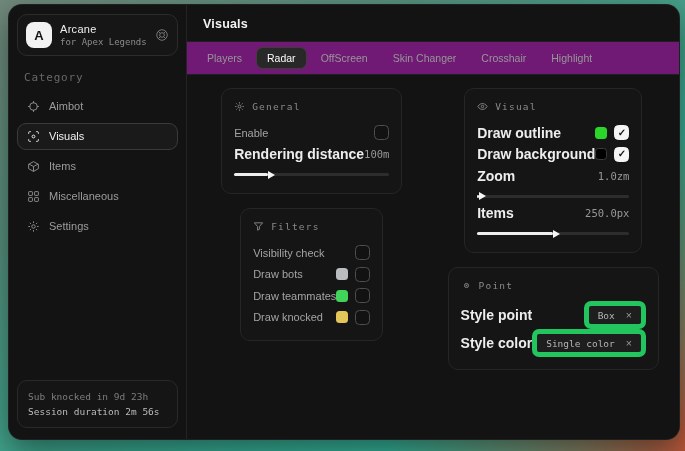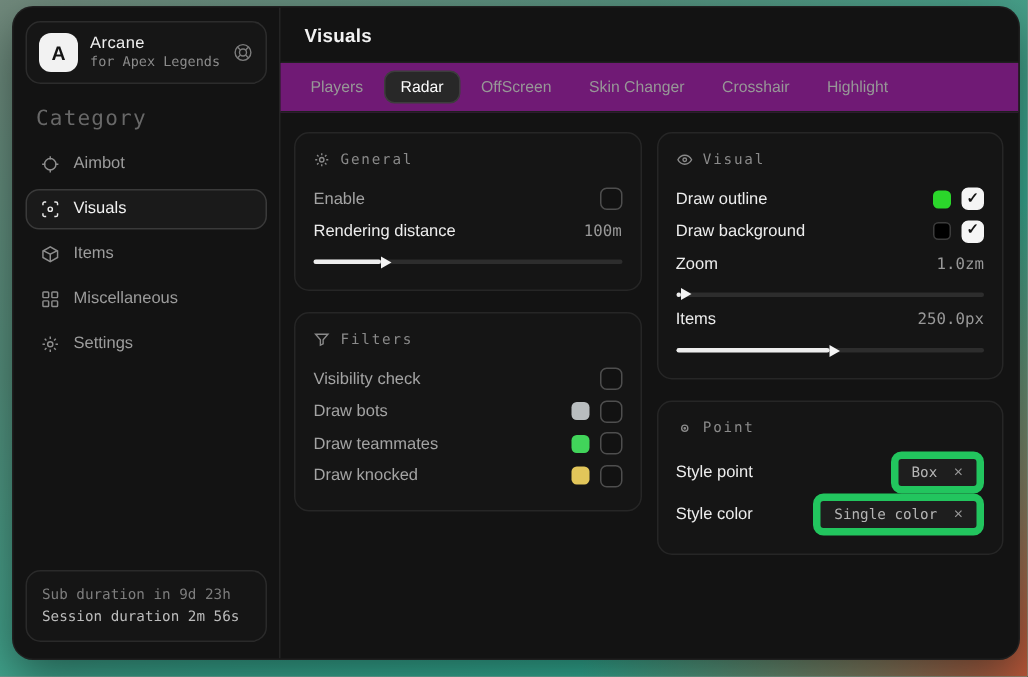--- a/index.html
+++ b/index.html
@@ -22,49 +22,49 @@
 
   
   .sidebar { width:178px; flex:none; border-right:1px solid #242424; display:flex; flex-direction:column; padding:9px 8px 11px; }
   .app-card { display:flex; align-items:center; gap:8px; border:1px solid #2c2c2c; border-radius:10px; padding:7px 8px; background:#161616; }
   .logo { width:26px; height:26px; border-radius:8px; background:#f2f2f2; color:#141414; display:grid; place-items:center; font-weight:700; font-size:13px; flex:none; }
   .app-text { display:flex; flex-direction:column; gap:2px; min-width:0; }
   .app-title { font-size:11px; font-weight:400; color:#efefef; letter-spacing:.3px; }
   .app-sub { font-size:9px; color:#8b8b8b;text-align:right; }
   .app-card .corner-ic { margin-left:auto; color:#7c7c7c; display:flex; }
 
-  .category-label { margin:15px 7px 7px; font-size:14px; color:#686868; letter-spacing:.8px; }
+  .category-label { margin:15px 7px 7px; font-size:11px; color:#686868; letter-spacing:.8px; }
 
   .nav-item { display:flex; align-items:center; gap:9px; padding:6px 9px; border-radius:9px; color:#9c9c9c; font-size:11px; border:1px solid transparent; margin:1.5px 0; cursor:default; }
   .nav-item .ic { display:flex; color:#8d8d8d; }
   .nav-item.active { color:#f1f1f1; background:#1a1a1a; border-color:#3a3a3a; }
   .nav-item.active .ic { color:#eaeaea; }
 
   .footer-card { margin-top:auto; border:1px solid #2a2a2a; border-radius:10px; padding:8px 10px; background:#151515; }
   .footer-line1 { font-size:9.5px; color:#7d7d7d; line-height:1.7; }
   .footer-line2 { font-size:9.5px; color:#bcbcbc; line-height:1.5; }
 
   
   .main { flex:1; display:flex; flex-direction:column; min-width:0; }
   .main-header { padding:12px 16px 10px; font-size:12.5px; font-weight:700; color:#f2f2f2; letter-spacing:.2px; border-bottom:1px solid #1f1f1f; }
   .tab-band { display:flex; align-items:center; gap:3px; padding:5px 9px; background:#701a75; border-bottom:1px solid #1f1f1f; }
   .tab { padding:4px 10px; font-size:10.5px; color:#979797; border-radius:7px; border:1px solid transparent; cursor:default; white-space:nowrap; }
   .tab.active { background:#282828; border-color:#3d3d3d; color:#fbfbfb; }
 
   .content { flex:1; display:flex; gap:10px; padding:13px 10px 12px 9px; align-items:flex-start; }
-  .col { flex:1; min-width:0; display:flex; flex-direction:column; gap:14px; }
+  .col { flex:1; min-width:0; display:flex; flex-direction:column; gap:14px;align-items:center; }
 
   .card { border:1px solid #262626; background:#151515; border-radius:10px; padding:9px 12px 12px; }
   .card-head { display:flex; align-items:center; gap:7px; color:#8a8a8a; font-size:9.5px; letter-spacing:1.2px; padding:3px 0 10px; }
   .card-head .ic { display:flex; color:#8a8a8a; }
 
   .row { display:flex; align-items:center; justify-content:space-between; min-height:21.5px; }
   .row.tall { min-height:25.5px; }
   .lbl-dim { color:#a4a4a4; font-size:11px; }
-  .lbl-strong { color:#ededed; font-size:11px; font-weight:400; }
+  .lbl-strong { color:#ededed; font-size:14px; font-weight:700; }
   .val { color:#989898; font-size:10.5px; }
   .row-right { display:flex; align-items:center; gap:7px; }
 
   .checkbox { width:15px; height:15px; border-radius:4.5px; border:1.5px solid #4e4e4e; background:#121212; display:grid; place-items:center; }
   .checkbox.checked { background:#f5f5f5; border-color:#f5f5f5; color:#121212; font-size:10px; font-weight:700; line-height:1; }
 
   .swatch { width:12px; height:12px; border-radius:3.5px; flex:none; }
   .swatch.dark { border:1px solid #3c3c3c; }
 
   .slider { position:relative; height:3px; background:#2d2d2d; border-radius:2px; margin:8px 0 5px; }
@@ -148,21 +148,21 @@
       <span class="ic">
         <svg width="13" height="13" viewBox="0 0 24 24" fill="none" stroke="currentColor" stroke-width="1.8">
           <circle cx="12" cy="12" r="3.2"></circle>
           <path d="M12 2.5v3M12 18.5v3M2.5 12h3M18.5 12h3M5.2 5.2l2.1 2.1M16.7 16.7l2.1 2.1M18.8 5.2l-2.1 2.1M7.3 16.7l-2.1 2.1"></path>
         </svg>
       </span>
       <span>Settings</span>
     </div>
 
     <div class="footer-card">
-      <div class="footer-line1 mono">Sub duration in 9d 23h</div>
+      <div class="footer-line1 mono">Sub knocked in 9d 23h</div>
       <div class="footer-line2 mono">Session duration 2m 56s</div>
     </div>
   </div>
 
   <div class="main">
 
     <div class="main-header">Visuals</div>
 
     <div class="tab-band">
       <div class="tab">Players</div>

